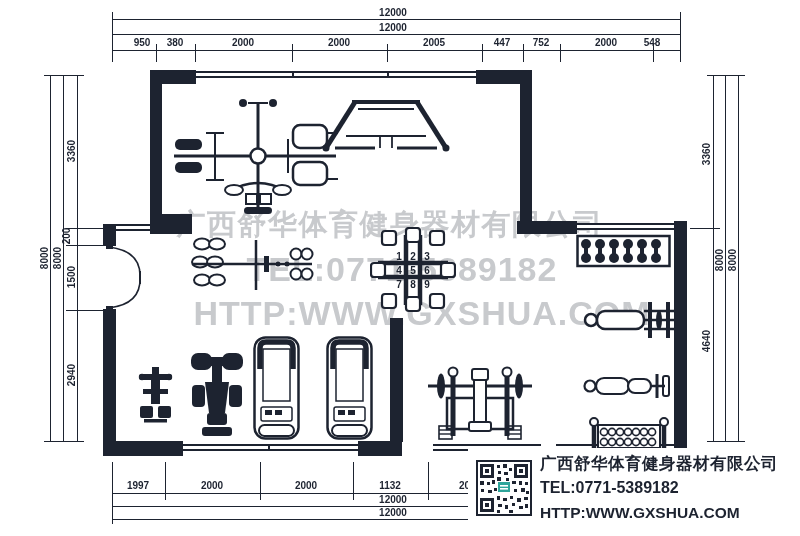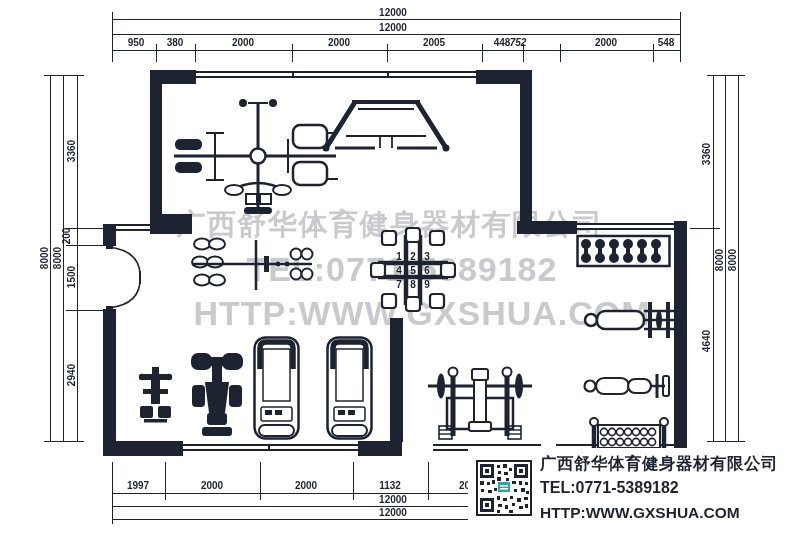--- a/index.html
+++ b/index.html
@@ -46,29 +46,29 @@
 
   <div class="wm" style="left:390px;top:205px;font-size:29px;letter-spacing:1.5px;">广西舒华体育健身器材有限公司</div>
   <div class="wm" style="left:402px;top:250px;font-size:34px;letter-spacing:1px;">TEL:0771-5389182</div>
   <div class="wm" style="left:422px;top:294px;font-size:34px;letter-spacing:1px;">HTTP:WWW.GXSHUA.COM</div>
 
   <div class="hline" style="left:112px;top:19px;width:568px;"></div>
   <div class="hline" style="left:112px;top:34px;width:568px;"></div>
   <div class="hline" style="left:112px;top:50px;width:568px;"></div>
   <span class="dlab" style="left:393px;top:7px;">12000</span>
   <span class="dlab" style="left:393px;top:22px;">12000</span>
-  <span class="dlab" style="left:118px;top:37px;padding-left:36px;">950</span>
+  <span class="dlab" style="left:124px;top:37px;padding-left:36px;">950</span>
   <span class="dlab" style="left:175px;top:37px;">380</span>
   <span class="dlab" style="left:243px;top:37px;">2000</span>
   <span class="dlab" style="left:339px;top:37px;">2000</span>
   <span class="dlab" style="left:434px;top:37px;text-align:center;">2005</span>
-  <span class="dlab" style="left:502px;top:37px;">448</span>
-  <span class="dlab" style="left:518px;top:37px;font-style:italic;">752</span>
+  <span class="dlab" style="left:502px;top:37px;">447</span>
+  <span class="dlab" style="left:541px;top:37px;">752</span>
   <span class="dlab" style="left:606px;top:37px;">2000</span>
-  <span class="dlab" style="left:666px;top:37px;">548</span>
+  <span class="dlab" style="left:652px;top:37px;">548</span>
   <div class="vtick" style="left:112px;top:12px;height:50px;"></div>
   <div class="vtick" style="left:680px;top:12px;height:50px;"></div>
   <div class="vtick" style="left:156px;top:44px;height:18px;"></div>
   <div class="vtick" style="left:195px;top:44px;height:18px;"></div>
   <div class="vtick" style="left:292px;top:44px;height:18px;"></div>
   <div class="vtick" style="left:387px;top:44px;height:18px;"></div>
   <div class="vtick" style="left:482px;top:44px;height:18px;"></div>
   <div class="vtick" style="left:523px;top:44px;height:18px;"></div>
   <div class="vtick" style="left:560px;top:44px;height:18px;"></div>
   <div class="vtick" style="left:653px;top:44px;height:18px;"></div>

